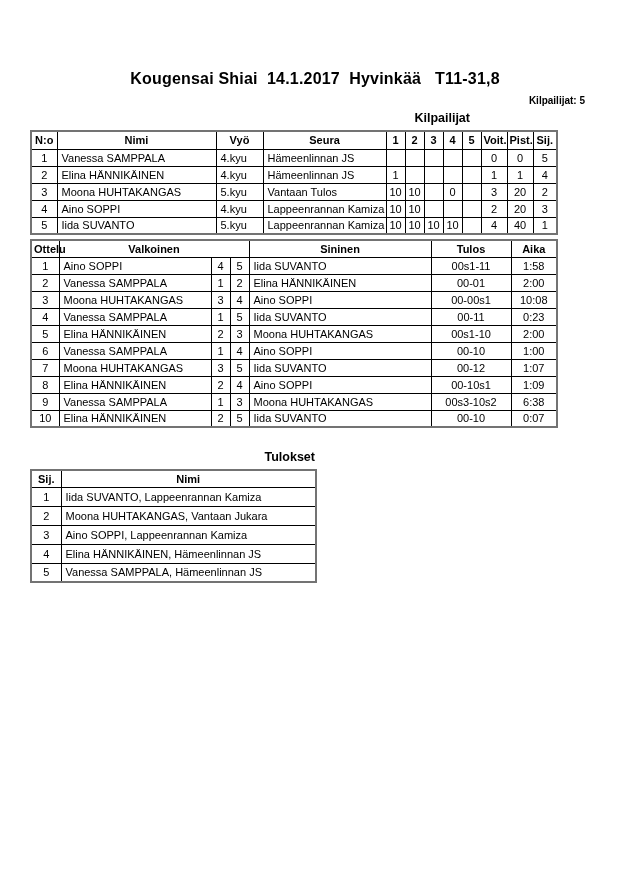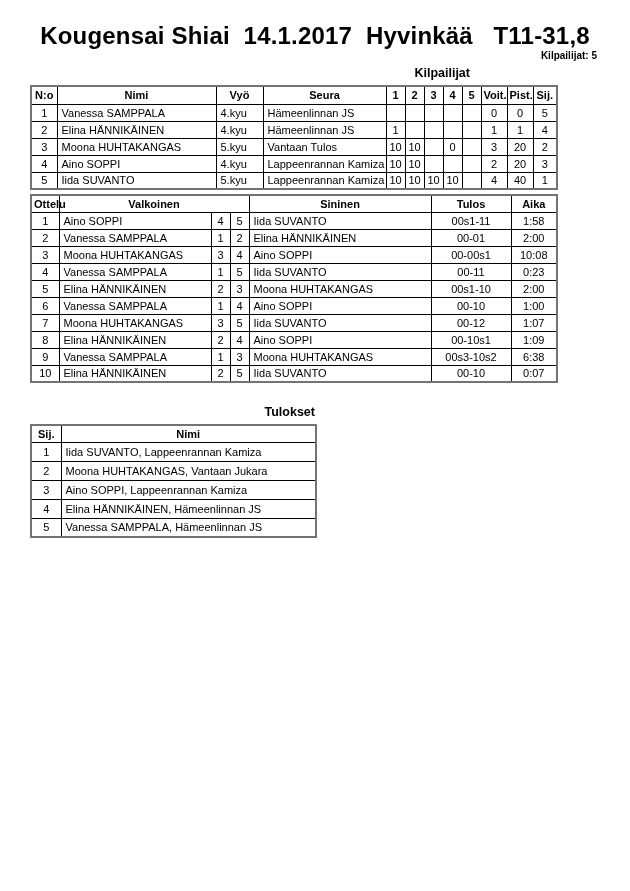--- a/index.html
+++ b/index.html
@@ -8,28 +8,30 @@
     width: 630px; height: 891px;
     font-family: "Liberation Sans", sans-serif;
     color: #000;
     position: relative;
     overflow: hidden;
   }
   .page { width: 630px; height: 891px; padding-top: 22px; background: #fff; }
 
   .title {
     text-align: center;
-    font-size: 24px;
+    font-size: 16px;
     font-weight: bold;
     white-space: pre;
     letter-spacing: 0.2px;
+    margin-top: 48px;
   }
   .count {
     text-align: right;
-    padding-right: 33px;
+    padding-right: 45px;
+    margin-top: 7px;
     font-size: 10px;
     font-weight: bold;
   }
   .heading {
     font-weight: bold;
     font-size: 12.5px;
     text-align: right;
     line-height: 15px;
   }
   .heading.w-main { width: 440px; margin-left: 30px; }

